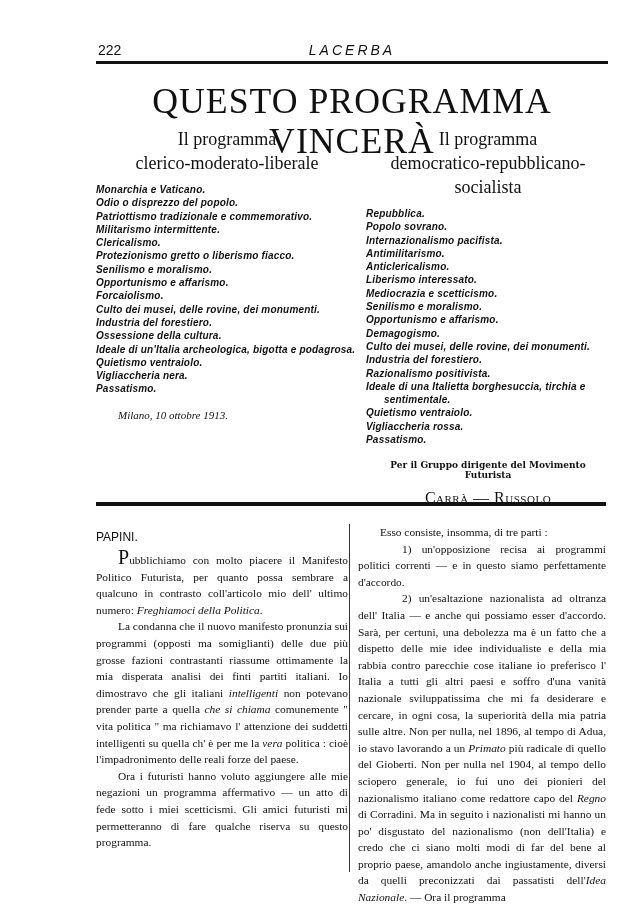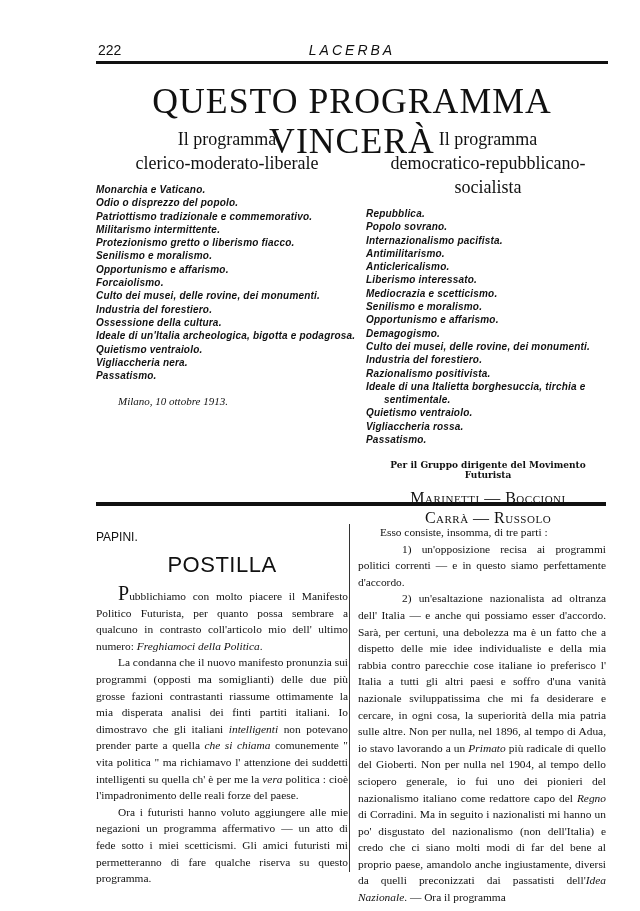--- a/index.html
+++ b/index.html
@@ -92,20 +92,21 @@
   <div class="main-title">QUESTO PROGRAMMA VINCERÀ</div>
 
   <div class="col col-left">
     <div class="col-head">Il programma</div>
     <div class="col-head col-sub">clerico-moderato-liberale</div>
     <ul class="prog-list">
       <li>Monarchia e Vaticano.</li>
       <li>Odio o disprezzo del popolo.</li>
       <li>Patriottismo tradizionale e commemorativo.</li>
       <li>Militarismo intermittente.</li>
+      <li>Clericalismo.</li>
       <li>Protezionismo gretto o liberismo fiacco.</li>
       <li>Senilismo e moralismo.</li>
       <li>Opportunismo e affarismo.</li>
       <li>Forcaiolismo.</li>
       <li>Culto dei musei, delle rovine, dei monumenti.</li>
       <li>Industria del forestiero.</li>
       <li>Ossessione della cultura.</li>
       <li class="wrap">Ideale di un'Italia archeologica, bigotta e podagrosa.</li>
       <li>Quietismo ventraiolo.</li>
       <li>Vigliaccheria nera.</li>
@@ -131,31 +132,29 @@
       <li>Culto dei musei, delle rovine, dei monumenti.</li>
       <li>Industria del forestiero.</li>
       <li>Razionalismo positivista.</li>
       <li class="wrap">Ideale di una Italietta borghesuccia, tirchia e sentimentale.</li>
       <li>Quietismo ventraiolo.</li>
       <li>Vigliaccheria rossa.</li>
       <li>Passatismo.</li>
     </ul>
     <div class="signature-intro">Per il Gruppo dirigente del Movimento Futurista</div>
     <div class="signatures">
-      <div>Marinetti — Boccioni</div>
       <div>Carrà — Russolo</div>
     </div>
   </div>
 
   <div class="rule-mid"></div>
   <div class="col-divider"></div>
 
   <div class="article-left">
     <div class="author">PAPINI.</div>
-    <div class="postilla">POSTILLA</div>
     <p class="para"><span class="dropcap">P</span><span>ubblichiamo con molto piacere il Manifesto Politico Futurista, per quanto possa sembrare a qualcuno in contrasto coll'articolo mio dell' ultimo numero: </span><i>Freghiamoci della Politica</i><span>.</span></p>
     <p class="para"><span>La condanna che il nuovo manifesto pronunzia sui programmi (opposti ma somiglianti) delle due più grosse fazioni contrastanti riassume ottimamente la mia disperata analisi dei finti partiti italiani. Io dimostravo che gli italiani </span><i>intelligenti</i><span> non potevano prender parte a quella </span><i>che si chiama</i><span> comunemente " vita politica " ma richiamavo l' attenzione dei suddetti intelligenti su quella ch' è per me la </span><i>vera</i><span> politica : cioè l'impadronimento delle reali forze del paese.</span></p>
     <p class="para">Ora i futuristi hanno voluto aggiungere alle mie negazioni un programma affermativo — un atto di fede sotto i miei scetticismi. Gli amici futuristi mi permetteranno di fare qualche riserva su questo programma.</p>
   </div>
 
   <div class="article-right">
     <p class="para">Esso consiste, insomma, di tre parti :</p>
     <p class="para item-indent">1) un'opposizione recisa ai programmi politici correnti — e in questo siamo perfettamente d'accordo.</p>
     <p class="para item-indent"><span>2) un'esaltazione nazionalista ad oltranza dell' Italia — e anche qui possiamo esser d'accordo. Sarà, per certuni, una debolezza ma è un fatto che a dispetto delle mie idee individualiste e della mia rabbia contro parecchie cose italiane io preferisco l' Italia a tutti gli altri paesi e soffro d'una vanità nazionale sviluppatissima che mi fa desiderare e cercare, in ogni cosa, la superiorità della mia patria sulle altre. Non per nulla, nel 1896, al tempo di Adua, io stavo lavorando a un </span><i>Primato</i><span> più radicale di quello del Gioberti. Non per nulla nel 1904, al tempo dello sciopero generale, io fui uno dei pionieri del nazionalismo italiano come redattore capo del </span><i>Regno</i><span> di Corradini. Ma in seguito i nazionalisti mi hanno un po' disgustato del nazionalismo (non dell'Italia) e credo che ci siano molti modi di far del bene al proprio paese, amandolo anche ingiustamente, diversi da quelli preconizzati dai passatisti dell'</span><i>Idea Nazionale</i><span>. — Ora il programma</span></p>
   </div>

